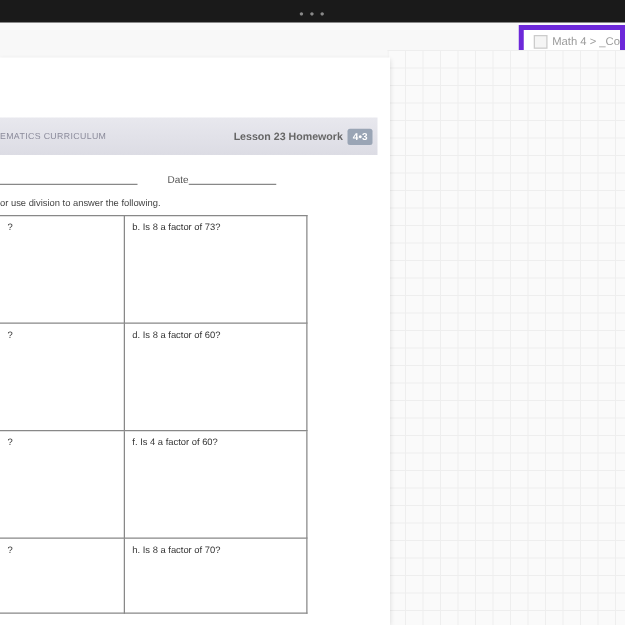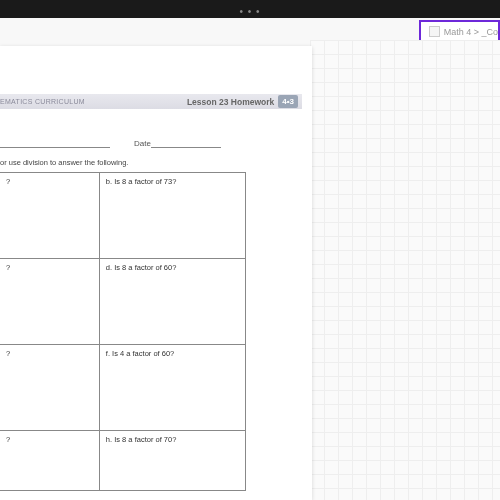--- a/index.html
+++ b/index.html
@@ -35,24 +35,24 @@
     font-size: 8px;
     padding: 4px 10px 4px 4px;
     border-radius: 2px;
     margin-top: 20px;
   }
   .breadcrumb-box {
     position: absolute;
     top: 20px;
     right: 0;
     background: #fff;
-    border: 2px solid #6d28d9;
+    border: 4px solid #6d28d9;
     padding: 4px 0 4px 8px;
     display: flex;
-    align-items: flex-end;
+    align-items: flex-start;
     gap: 4px;
     font-size: 9px;
     color: #999;
   }
   .breadcrumb-box .sq {
     width: 11px;
     height: 11px;
     border: 1px solid #ccc;
     background: #f5f5f5;
   }
@@ -76,21 +76,21 @@
     height: 454px;
     background: #fff;
     box-shadow: 0 1px 4px rgba(0,0,0,0.15);
     overflow: hidden;
   }
   .header-row {
     position: absolute;
     top: 48px;
     left: 0;
     right: 10px;
-    height: 15px;
+    height: 30px;
     display: flex;
     align-items: center;
     justify-content: space-between;
     background: linear-gradient(#e8e8ee, #dcdce4);
     padding: 0 4px 0 0;
     font-size: 8px;
   }
   .curric {
     color: #8a8a9a;
     font-size: 7px;

